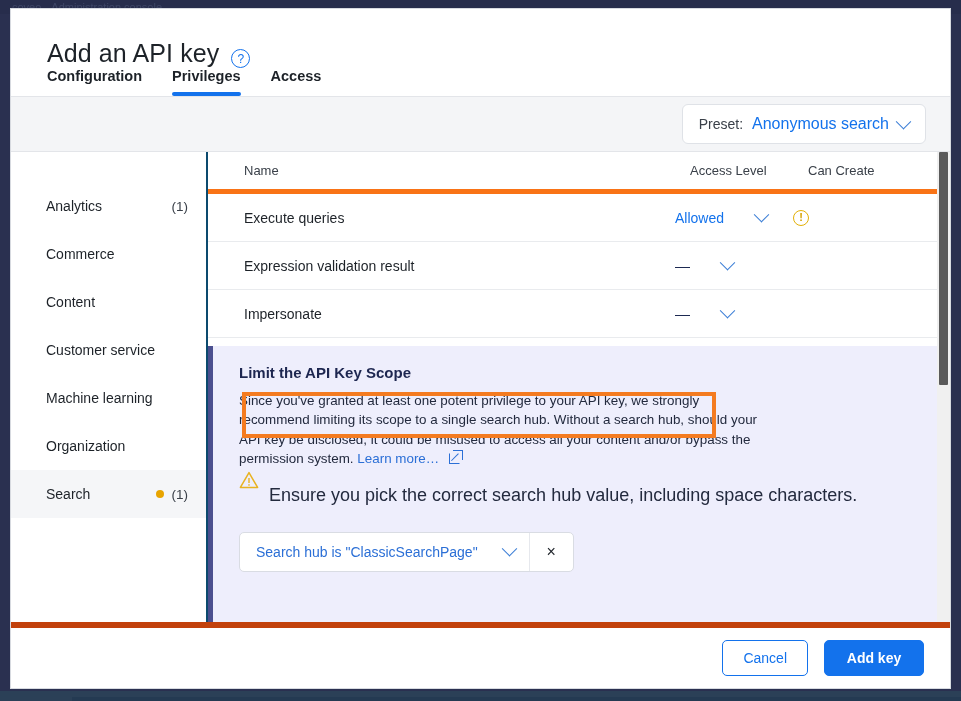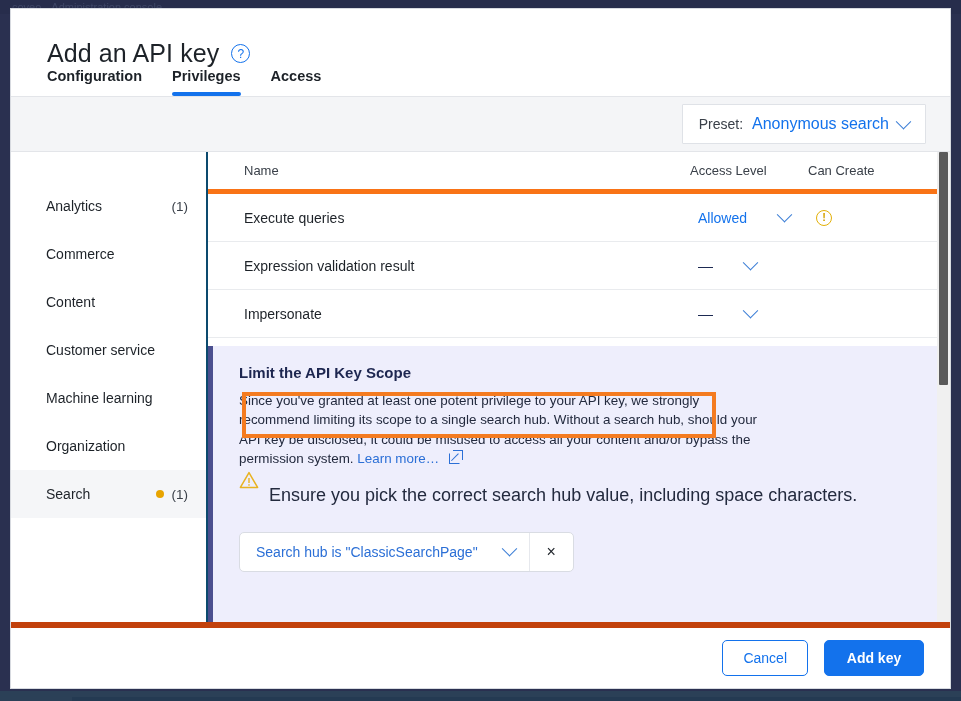--- a/index.html
+++ b/index.html
@@ -38,21 +38,21 @@
     position: absolute; left: 10px; top: 8px;
     width: 941px; height: 681px;
     background: #ffffff;
     border: 1px solid #d7dae0;
     display: flex; flex-direction: column;
     overflow: hidden;
   }
 
   
   .modal-header { padding: 30px 36px 0 36px; }
-  .modal-title-row { display: flex; align-items: center; gap: 12px; }
+  .modal-title-row { display: flex; align-items: flex-end; gap: 12px; }
   .modal-title {
     font-size: 25px; color: #1d2228; font-weight: 400;
     letter-spacing: .1px;
   }
   .help-icon {
     width: 19px; height: 19px; border-radius: 50%;
     border: 1.6px solid #1372ec;
     color: #1372ec; font-size: 12px;
     display: flex; align-items: center; justify-content: center;
     font-weight: 400; line-height: 1; cursor: pointer;
@@ -76,21 +76,21 @@
   
   .preset-bar {
     height: 56px; background: #f4f5f7;
     border-top: 1px solid #e3e5e9;
     border-bottom: 1px solid #e3e5e9;
     display: flex; align-items: center; justify-content: flex-end;
     padding-right: 24px;
   }
   .preset-select {
     height: 40px; background: #ffffff;
-    border: 1px solid #dfe2e7; border-radius: 1px;
+    border: 1px solid #dfe2e7; border-radius: 6px;
     display: flex; align-items: center; gap: 9px;
     padding: 0 16px; cursor: pointer;
   }
   .preset-label { font-size: 14px; color: #3a4049; }
   .preset-value { font-size: 16px; color: #1372ec; }
   .chev {
     width: 11px; height: 11px;
     border-right: 1.6px solid #3b7ed6;
     border-bottom: 1.6px solid #3b7ed6;
     transform: rotate(45deg) translate(-2px,-2px);
@@ -130,21 +130,21 @@
     padding: 0 22px 0 36px;
     border-bottom: 5px solid #f97316;
     font-size: 13px; color: #3a4049;
   }
   .col-name { flex: 1; }
   .col-access { width: 118px; }
   .col-create { width: 120px; }
 
   .table-row {
     display: flex; align-items: center; height: 48px;
-    padding: 0 14px 0 36px;
+    padding: 0 37px 0 36px;
     border-bottom: 1px solid #e9ebee;
     font-size: 14px; color: #1d2228;
     position: relative;
   }
   .row-name { flex: 1; }
   .row-access {
     width: 118px; display: flex; align-items: center; gap: 32px;
     font-size: 14px;
   }
   .access-allowed { color: #1372ec; }

